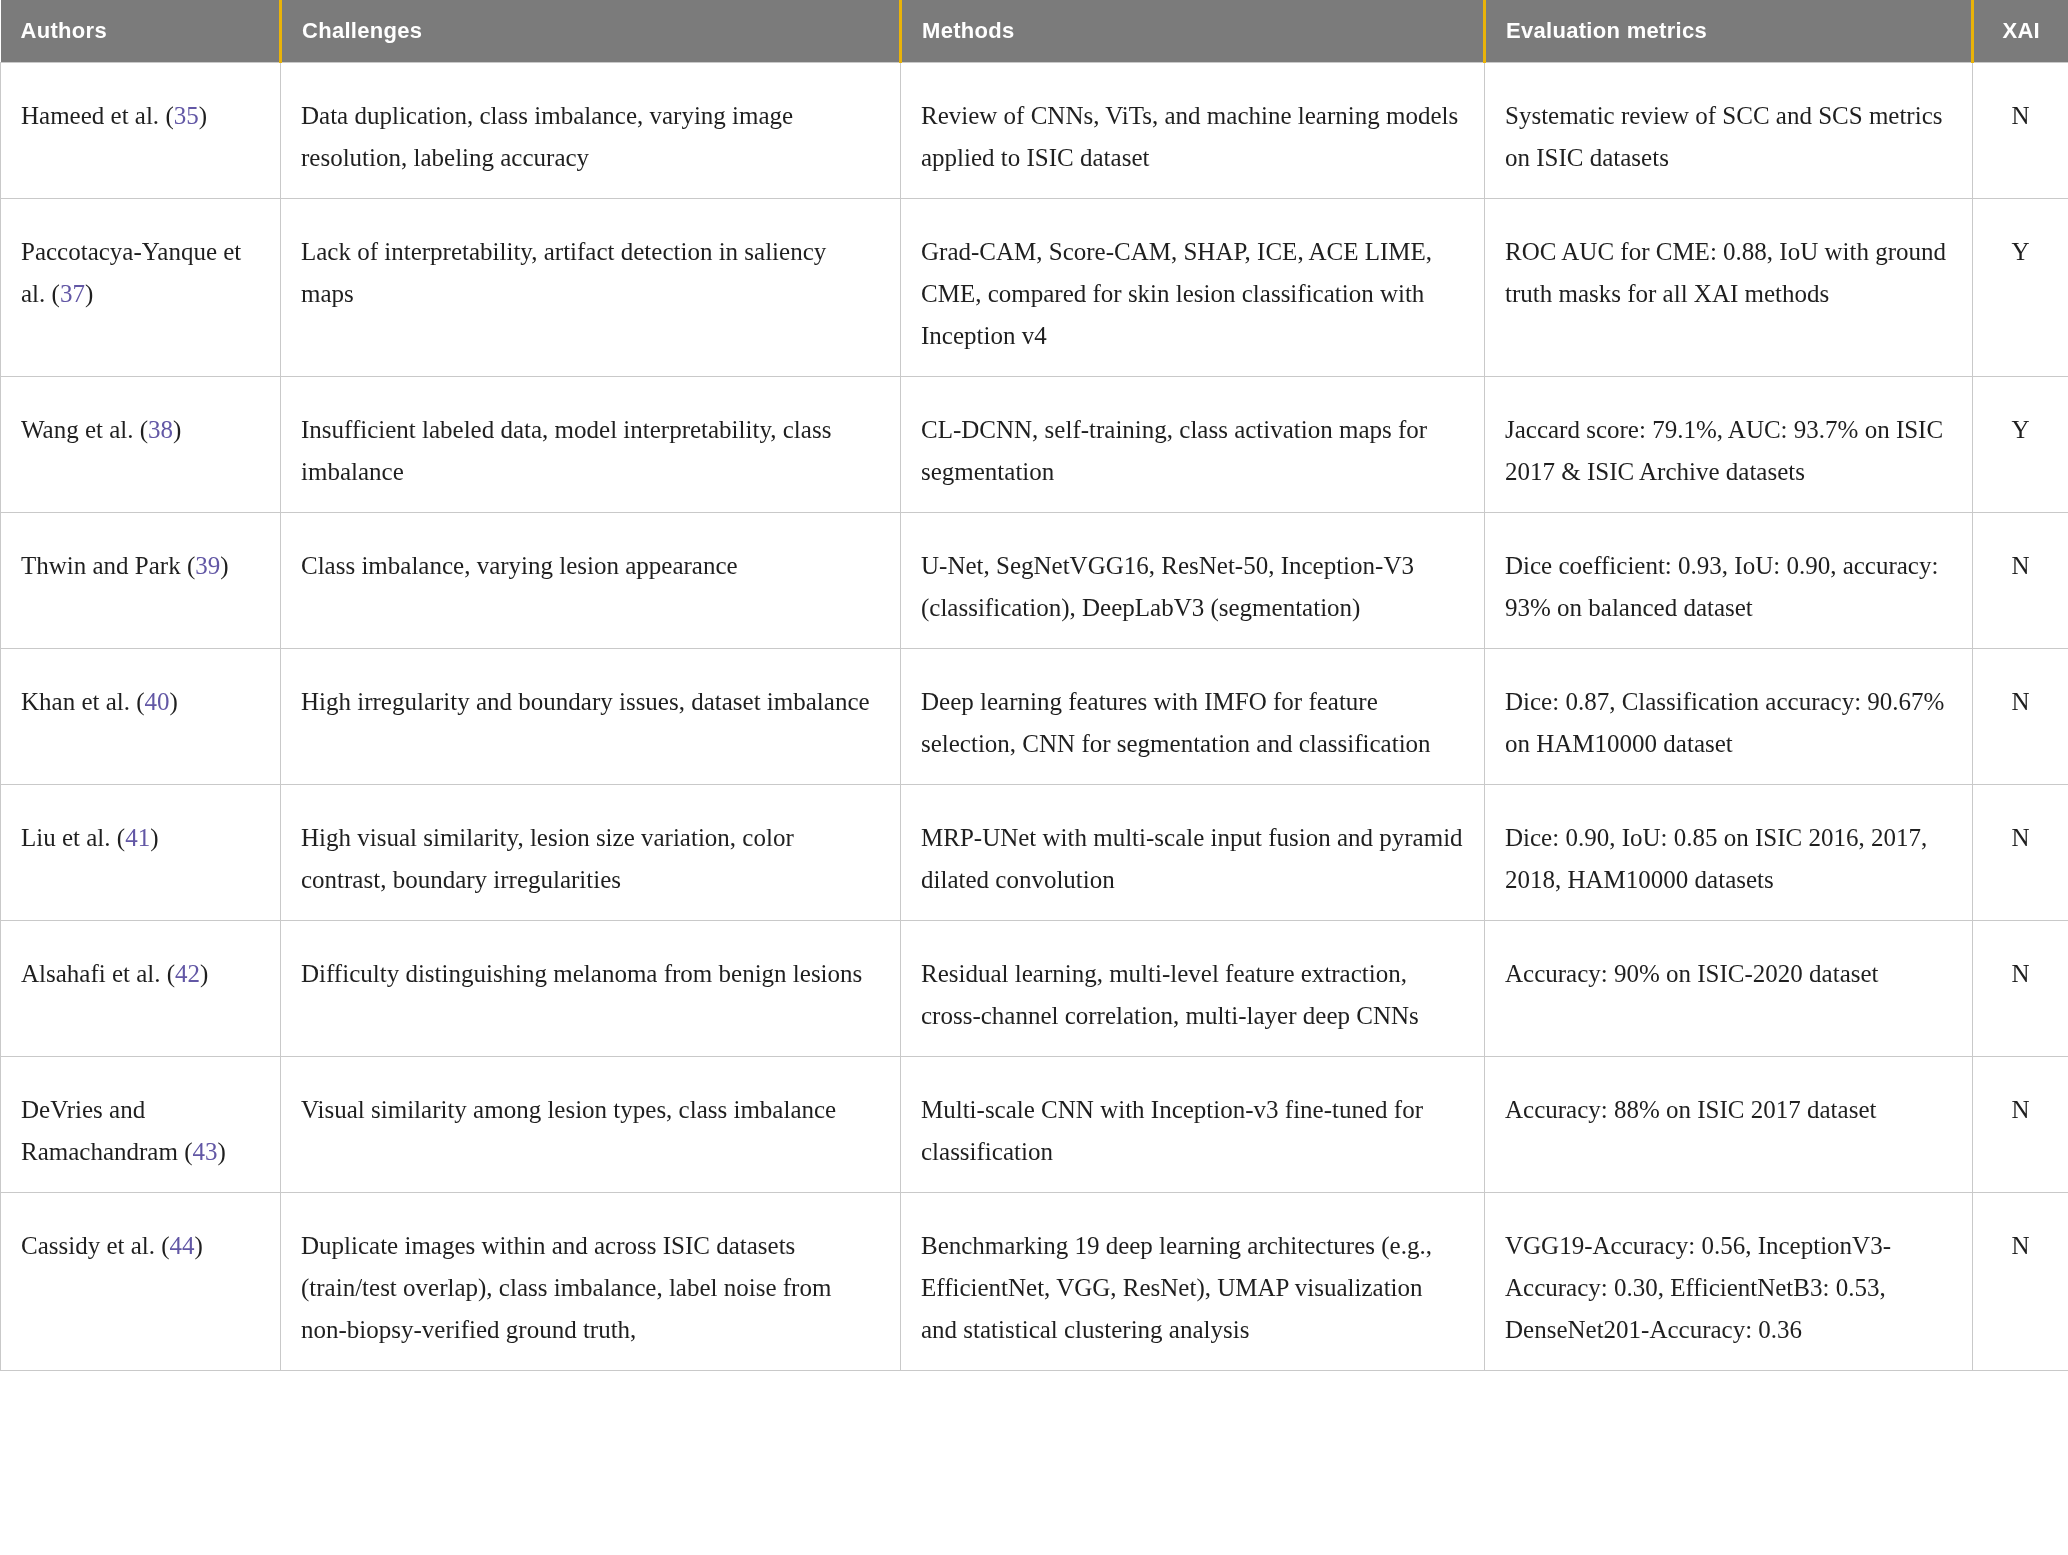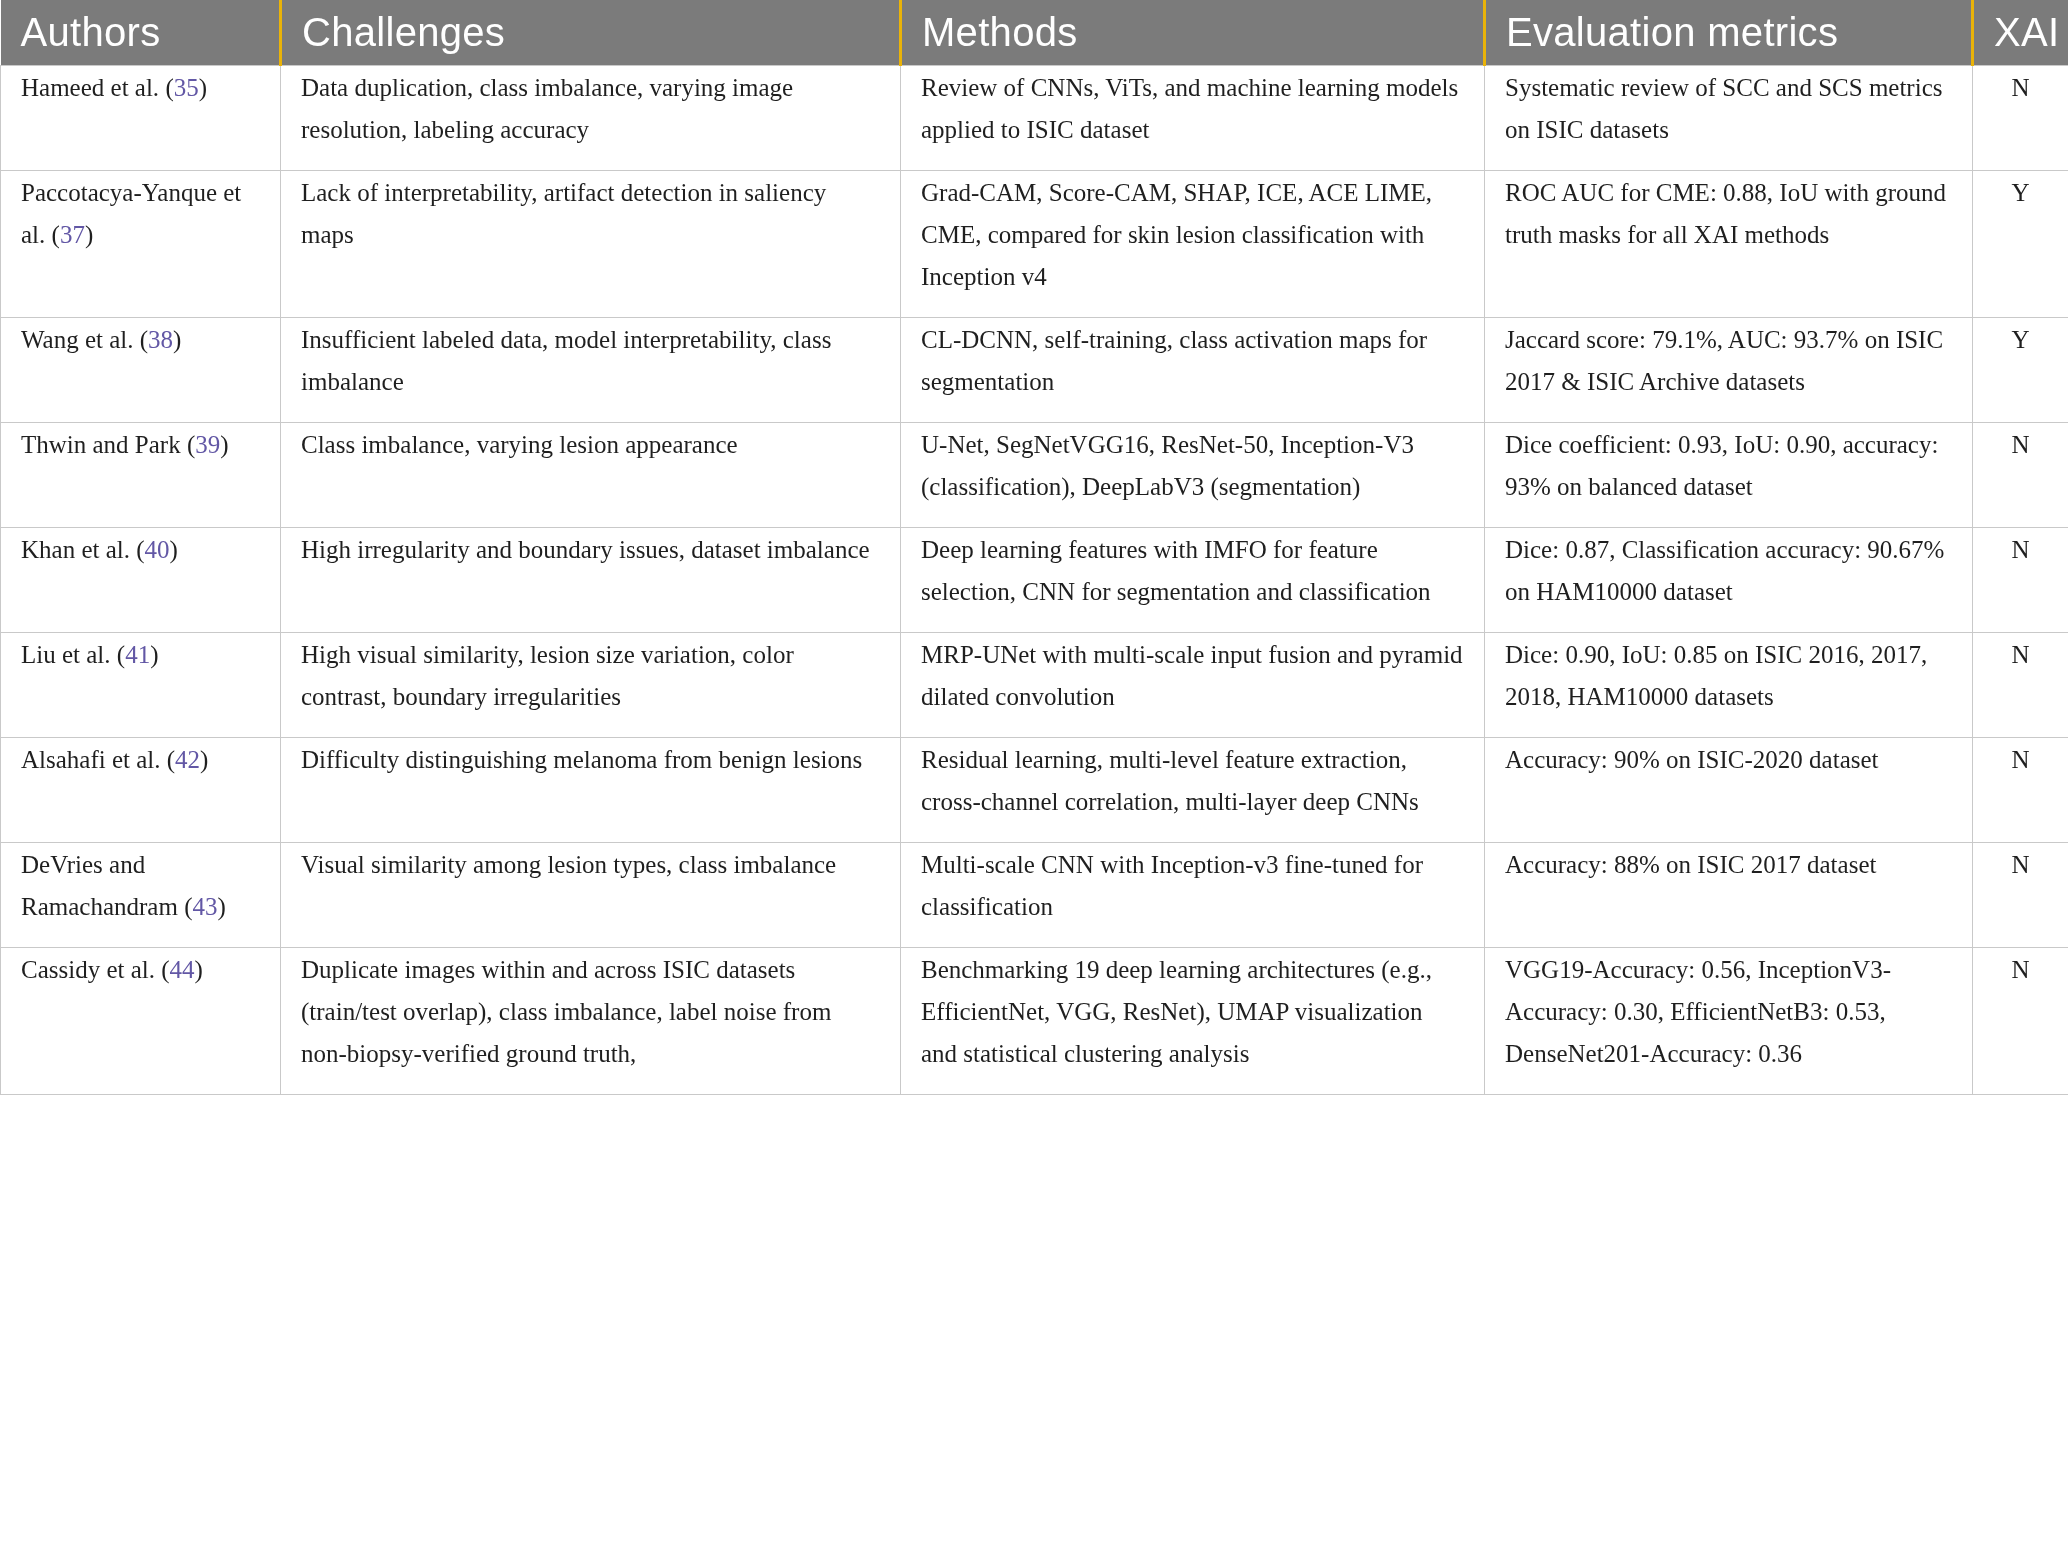--- a/index.html
+++ b/index.html
@@ -28,35 +28,35 @@
   col.c-authors { width: 280px; }
   col.c-challenges { width: 620px; }
   col.c-methods { width: 584px; }
   col.c-metrics { width: 488px; }
   col.c-xai { width: 96px; }
 
   thead th {
     background: var(--header-bg);
     color: var(--header-text);
     font-family: "Liberation Sans", "DejaVu Sans", sans-serif;
-    font-weight: 400;
-    font-size: 40px;
+    font-weight: 700;
+    font-size: 22px;
     text-align: left;
     vertical-align: middle;
     height: 62px;
     padding: 10px 20px;
     letter-spacing: 0.3px;
   }
   thead th + th { border-left: 3px solid #eab308; }
   thead th.h-xai { text-align: center; padding: 10px 20px; }
 
   tbody td {
     border: 1px solid var(--border);
     vertical-align: top;
-    padding: 1px 20px 19px 20px;
+    padding: 32px 20px 19px 20px;
     line-height: 42px;
     margin-top: 25px;
   }
   tbody td.authors { padding-right: 12px; }
   tbody td.xai { text-align: center; padding-left: 6px; padding-right: 6px; }
   .cite { white-space: nowrap; }
   .ref { color: var(--citation); cursor: pointer; text-decoration: none; }
 </style>
 </head>
 <body>

